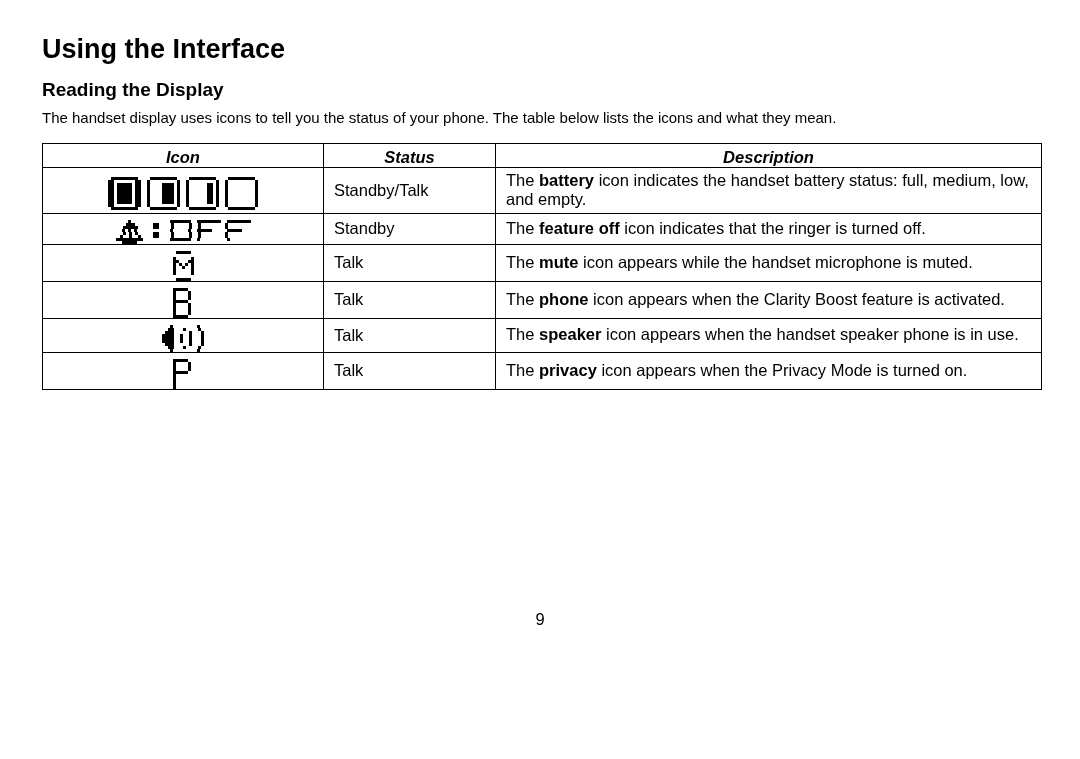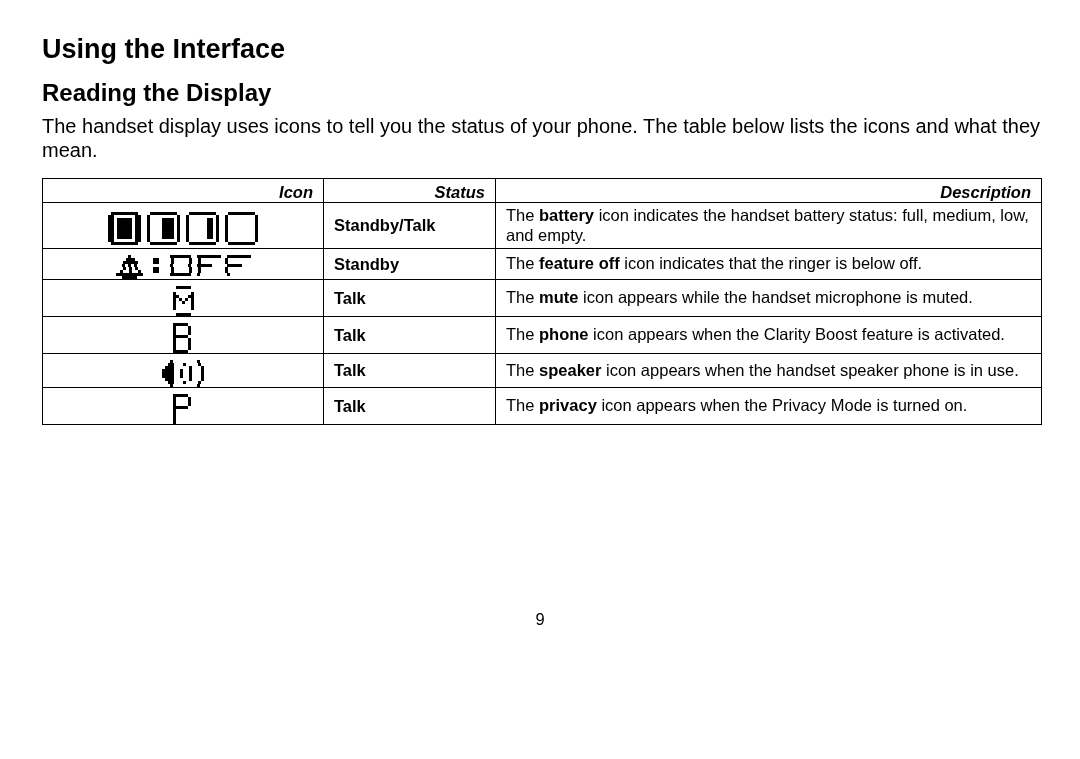--- a/index.html
+++ b/index.html
@@ -15,59 +15,58 @@
     font-family: Arial, Helvetica, sans-serif;
     color: #000;
     position: relative;
   }
   h1.section {
     font-size: 27px;
     font-weight: bold;
     margin: 0 0 14px 0;
   }
   h2.sub {
-    font-size: 24px;
+    font-size: 19px;
     font-weight: bold;
     margin: 0 0 4px 0;
   }
   p.intro {
-    font-size: 20px;
+    font-size: 15px;
     line-height: 1.18;
     margin: 8px 0 16px 0;
     max-width: 1000px;
   }
   table.icon-table {
     border-collapse: collapse;
     width: 100%;
     table-layout: fixed;
   }
   table.icon-table th,
   table.icon-table td {
     border: 1.5px solid #000;
     font-size: 16.5px;
     vertical-align: middle;
     padding: 3px 10px;
   }
   table.icon-table th {
-    text-align: right;
+    text-align: center;
     font-style: italic;
     font-weight: bold;
     padding-top: 4px;
     padding-bottom: 0;
   }
   col.c-icon   { width: 281px; }
   col.c-status { width: 172px; }
   col.c-desc   { width: auto; }
   td.icon-cell {
     text-align: center;
     padding: 6px 4px 4px 4px;
   }
   td.status-cell {
     padding-left: 22px;
-    font-weight: bold;
   }
   td.desc-cell {
     padding: 4px 10px;
     line-height: 1.18;
   }
   b.k { font-weight: bold; }
   .pagenum {
     position: absolute;
     bottom: 20px;
     left: 0;
@@ -118,21 +117,21 @@
     <tbody>
 
     <tr>
           <td class="icon-cell"><span class="px battery"><span class="r"><span class="o"></span><span class="x"></span><span class="x"></span><span class="x"></span><span class="x"></span><span class="x"></span><span class="x"></span><span class="x"></span><span class="x"></span><span class="x"></span><span class="o"></span><span class="o"></span><span class="o"></span><span class="o"></span><span class="x"></span><span class="x"></span><span class="x"></span><span class="x"></span><span class="x"></span><span class="x"></span><span class="x"></span><span class="x"></span><span class="x"></span><span class="o"></span><span class="o"></span><span class="o"></span><span class="o"></span><span class="x"></span><span class="x"></span><span class="x"></span><span class="x"></span><span class="x"></span><span class="x"></span><span class="x"></span><span class="x"></span><span class="x"></span><span class="o"></span><span class="o"></span><span class="o"></span><span class="o"></span><span class="x"></span><span class="x"></span><span class="x"></span><span class="x"></span><span class="x"></span><span class="x"></span><span class="x"></span><span class="x"></span><span class="x"></span><span class="o"></span></span><span class="r"><span class="x"></span><span class="x"></span><span class="o"></span><span class="o"></span><span class="o"></span><span class="o"></span><span class="o"></span><span class="o"></span><span class="o"></span><span class="x"></span><span class="x"></span><span class="o"></span><span class="o"></span><span class="x"></span><span class="o"></span><span class="o"></span><span class="o"></span><span class="o"></span><span class="o"></span><span class="o"></span><span class="o"></span><span class="o"></span><span class="o"></span><span class="x"></span><span class="o"></span><span class="o"></span><span class="x"></span><span class="o"></span><span class="o"></span><span class="o"></span><span class="o"></span><span class="o"></span><span class="o"></span><span class="o"></span><span class="o"></span><span class="o"></span><span class="x"></span><span class="o"></span><span class="o"></span><span class="x"></span><span class="o"></span><span class="o"></span><span class="o"></span><span class="o"></span><span class="o"></span><span class="o"></span><span class="o"></span><span class="o"></span><span class="o"></span><span class="x"></span></span><span class="r"><span class="x"></span><span class="x"></span><span class="o"></span><span class="x"></span><span class="x"></span><span class="x"></span><span class="x"></span><span class="x"></span><span class="o"></span><span class="x"></span><span class="x"></span><span class="o"></span><span class="o"></span><span class="x"></span><span class="o"></span><span class="o"></span><span class="o"></span><span class="o"></span><span class="x"></span><span class="x"></span><span class="x"></span><span class="x"></span><span class="o"></span><span class="x"></span><span class="o"></span><span class="o"></span><span class="x"></span><span class="o"></span><span class="o"></span><span class="o"></span><span class="o"></span><span class="o"></span><span class="o"></span><span class="x"></span><span class="x"></span><span class="o"></span><span class="x"></span><span class="o"></span><span class="o"></span><span class="x"></span><span class="o"></span><span class="o"></span><span class="o"></span><span class="o"></span><span class="o"></span><span class="o"></span><span class="o"></span><span class="o"></span><span class="o"></span><span class="x"></span></span><span class="r"><span class="x"></span><span class="x"></span><span class="o"></span><span class="x"></span><span class="x"></span><span class="x"></span><span class="x"></span><span class="x"></span><span class="o"></span><span class="x"></span><span class="x"></span><span class="o"></span><span class="o"></span><span class="x"></span><span class="o"></span><span class="o"></span><span class="o"></span><span class="o"></span><span class="x"></span><span class="x"></span><span class="x"></span><span class="x"></span><span class="o"></span><span class="x"></span><span class="o"></span><span class="o"></span><span class="x"></span><span class="o"></span><span class="o"></span><span class="o"></span><span class="o"></span><span class="o"></span><span class="o"></span><span class="x"></span><span class="x"></span><span class="o"></span><span class="x"></span><span class="o"></span><span class="o"></span><span class="x"></span><span class="o"></span><span class="o"></span><span class="o"></span><span class="o"></span><span class="o"></span><span class="o"></span><span class="o"></span><span class="o"></span><span class="o"></span><span class="x"></span></span><span class="r"><span class="x"></span><span class="x"></span><span class="o"></span><span class="x"></span><span class="x"></span><span class="x"></span><span class="x"></span><span class="x"></span><span class="o"></span><span class="x"></span><span class="x"></span><span class="o"></span><span class="o"></span><span class="x"></span><span class="o"></span><span class="o"></span><span class="o"></span><span class="o"></span><span class="x"></span><span class="x"></span><span class="x"></span><span class="x"></span><span class="o"></span><span class="x"></span><span class="o"></span><span class="o"></span><span class="x"></span><span class="o"></span><span class="o"></span><span class="o"></span><span class="o"></span><span class="o"></span><span class="o"></span><span class="x"></span><span class="x"></span><span class="o"></span><span class="x"></span><span class="o"></span><span class="o"></span><span class="x"></span><span class="o"></span><span class="o"></span><span class="o"></span><span class="o"></span><span class="o"></span><span class="o"></span><span class="o"></span><span class="o"></span><span class="o"></span><span class="x"></span></span><span class="r"><span class="x"></span><span class="x"></span><span class="o"></span><span class="x"></span><span class="x"></span><span class="x"></span><span class="x"></span><span class="x"></span><span class="o"></span><span class="x"></span><span class="x"></span><span class="o"></span><span class="o"></span><span class="x"></span><span class="o"></span><span class="o"></span><span class="o"></span><span class="o"></span><span class="x"></span><span class="x"></span><span class="x"></span><span class="x"></span><span class="o"></span><span class="x"></span><span class="o"></span><span class="o"></span><span class="x"></span><span class="o"></span><span class="o"></span><span class="o"></span><span class="o"></span><span class="o"></span><span class="o"></span><span class="x"></span><span class="x"></span><span class="o"></span><span class="x"></span><span class="o"></span><span class="o"></span><span class="x"></span><span class="o"></span><span class="o"></span><span class="o"></span><span class="o"></span><span class="o"></span><span class="o"></span><span class="o"></span><span class="o"></span><span class="o"></span><span class="x"></span></span><span class="r"><span class="x"></span><span class="x"></span><span class="o"></span><span class="x"></span><span class="x"></span><span class="x"></span><span class="x"></span><span class="x"></span><span class="o"></span><span class="x"></span><span class="x"></span><span class="o"></span><span class="o"></span><span class="x"></span><span class="o"></span><span class="o"></span><span class="o"></span><span class="o"></span><span class="x"></span><span class="x"></span><span class="x"></span><span class="x"></span><span class="o"></span><span class="x"></span><span class="o"></span><span class="o"></span><span class="x"></span><span class="o"></span><span class="o"></span><span class="o"></span><span class="o"></span><span class="o"></span><span class="o"></span><span class="x"></span><span class="x"></span><span class="o"></span><span class="x"></span><span class="o"></span><span class="o"></span><span class="x"></span><span class="o"></span><span class="o"></span><span class="o"></span><span class="o"></span><span class="o"></span><span class="o"></span><span class="o"></span><span class="o"></span><span class="o"></span><span class="x"></span></span><span class="r"><span class="x"></span><span class="x"></span><span class="o"></span><span class="x"></span><span class="x"></span><span class="x"></span><span class="x"></span><span class="x"></span><span class="o"></span><span class="x"></span><span class="x"></span><span class="o"></span><span class="o"></span><span class="x"></span><span class="o"></span><span class="o"></span><span class="o"></span><span class="o"></span><span class="x"></span><span class="x"></span><span class="x"></span><span class="x"></span><span class="o"></span><span class="x"></span><span class="o"></span><span class="o"></span><span class="x"></span><span class="o"></span><span class="o"></span><span class="o"></span><span class="o"></span><span class="o"></span><span class="o"></span><span class="x"></span><span class="x"></span><span class="o"></span><span class="x"></span><span class="o"></span><span class="o"></span><span class="x"></span><span class="o"></span><span class="o"></span><span class="o"></span><span class="o"></span><span class="o"></span><span class="o"></span><span class="o"></span><span class="o"></span><span class="o"></span><span class="x"></span></span><span class="r"><span class="x"></span><span class="x"></span><span class="o"></span><span class="x"></span><span class="x"></span><span class="x"></span><span class="x"></span><span class="x"></span><span class="o"></span><span class="x"></span><span class="x"></span><span class="o"></span><span class="o"></span><span class="x"></span><span class="o"></span><span class="o"></span><span class="o"></span><span class="o"></span><span class="x"></span><span class="x"></span><span class="x"></span><span class="x"></span><span class="o"></span><span class="x"></span><span class="o"></span><span class="o"></span><span class="x"></span><span class="o"></span><span class="o"></span><span class="o"></span><span class="o"></span><span class="o"></span><span class="o"></span><span class="x"></span><span class="x"></span><span class="o"></span><span class="x"></span><span class="o"></span><span class="o"></span><span class="x"></span><span class="o"></span><span class="o"></span><span class="o"></span><span class="o"></span><span class="o"></span><span class="o"></span><span class="o"></span><span class="o"></span><span class="o"></span><span class="x"></span></span><span class="r"><span class="x"></span><span class="x"></span><span class="o"></span><span class="o"></span><span class="o"></span><span class="o"></span><span class="o"></span><span class="o"></span><span class="o"></span><span class="x"></span><span class="x"></span><span class="o"></span><span class="o"></span><span class="x"></span><span class="o"></span><span class="o"></span><span class="o"></span><span class="o"></span><span class="o"></span><span class="o"></span><span class="o"></span><span class="o"></span><span class="o"></span><span class="x"></span><span class="o"></span><span class="o"></span><span class="x"></span><span class="o"></span><span class="o"></span><span class="o"></span><span class="o"></span><span class="o"></span><span class="o"></span><span class="o"></span><span class="o"></span><span class="o"></span><span class="x"></span><span class="o"></span><span class="o"></span><span class="x"></span><span class="o"></span><span class="o"></span><span class="o"></span><span class="o"></span><span class="o"></span><span class="o"></span><span class="o"></span><span class="o"></span><span class="o"></span><span class="x"></span></span><span class="r"><span class="o"></span><span class="x"></span><span class="x"></span><span class="x"></span><span class="x"></span><span class="x"></span><span class="x"></span><span class="x"></span><span class="x"></span><span class="x"></span><span class="o"></span><span class="o"></span><span class="o"></span><span class="o"></span><span class="x"></span><span class="x"></span><span class="x"></span><span class="x"></span><span class="x"></span><span class="x"></span><span class="x"></span><span class="x"></span><span class="x"></span><span class="o"></span><span class="o"></span><span class="o"></span><span class="o"></span><span class="x"></span><span class="x"></span><span class="x"></span><span class="x"></span><span class="x"></span><span class="x"></span><span class="x"></span><span class="x"></span><span class="x"></span><span class="o"></span><span class="o"></span><span class="o"></span><span class="o"></span><span class="x"></span><span class="x"></span><span class="x"></span><span class="x"></span><span class="x"></span><span class="x"></span><span class="x"></span><span class="x"></span><span class="x"></span><span class="o"></span></span></span></td>
           <td class="status-cell">Standby/Talk</td>
           <td class="desc-cell"><span>The </span><b class="k">battery</b><span> icon indicates the handset battery status: full, medium, low, and empty.</span></td>
         </tr>
         <tr>
           <td class="icon-cell"><span class="px off"><span class="r"><span class="o"></span><span class="o"></span><span class="o"></span><span class="o"></span><span class="x"></span><span class="o"></span><span class="o"></span><span class="o"></span><span class="o"></span><span class="o"></span><span class="o"></span><span class="o"></span><span class="o"></span><span class="o"></span><span class="o"></span><span class="o"></span><span class="o"></span><span class="o"></span><span class="x"></span><span class="x"></span><span class="x"></span><span class="x"></span><span class="x"></span><span class="x"></span><span class="x"></span><span class="o"></span><span class="o"></span><span class="x"></span><span class="x"></span><span class="x"></span><span class="x"></span><span class="x"></span><span class="x"></span><span class="x"></span><span class="x"></span><span class="o"></span><span class="o"></span><span class="x"></span><span class="x"></span><span class="x"></span><span class="x"></span><span class="x"></span><span class="x"></span><span class="x"></span><span class="x"></span></span><span class="r"><span class="o"></span><span class="o"></span><span class="o"></span><span class="x"></span><span class="x"></span><span class="x"></span><span class="o"></span><span class="o"></span><span class="o"></span><span class="o"></span><span class="o"></span><span class="o"></span><span class="x"></span><span class="x"></span><span class="o"></span><span class="o"></span><span class="o"></span><span class="o"></span><span class="x"></span><span class="o"></span><span class="o"></span><span class="o"></span><span class="o"></span><span class="o"></span><span class="x"></span><span class="o"></span><span class="o"></span><span class="x"></span><span class="o"></span><span class="o"></span><span class="o"></span><span class="o"></span><span class="o"></span><span class="o"></span><span class="o"></span><span class="o"></span><span class="x"></span><span class="o"></span><span class="o"></span><span class="o"></span><span class="o"></span><span class="o"></span><span class="o"></span><span class="o"></span></span><span class="r"><span class="o"></span><span class="o"></span><span class="x"></span><span class="x"></span><span class="x"></span><span class="x"></span><span class="x"></span><span class="o"></span><span class="o"></span><span class="o"></span><span class="o"></span><span class="o"></span><span class="x"></span><span class="x"></span><span class="o"></span><span class="o"></span><span class="o"></span><span class="o"></span><span class="x"></span><span class="o"></span><span class="o"></span><span class="o"></span><span class="o"></span><span class="o"></span><span class="x"></span><span class="o"></span><span class="o"></span><span class="x"></span><span class="o"></span><span class="o"></span><span class="o"></span><span class="o"></span><span class="o"></span><span class="o"></span><span class="o"></span><span class="o"></span><span class="x"></span><span class="o"></span><span class="o"></span><span class="o"></span><span class="o"></span><span class="o"></span><span class="o"></span><span class="o"></span></span><span class="r"><span class="o"></span><span class="o"></span><span class="x"></span><span class="o"></span><span class="x"></span><span class="o"></span><span class="x"></span><span class="o"></span><span class="o"></span><span class="o"></span><span class="o"></span><span class="o"></span><span class="o"></span><span class="o"></span><span class="o"></span><span class="o"></span><span class="o"></span><span class="o"></span><span class="x"></span><span class="o"></span><span class="o"></span><span class="o"></span><span class="o"></span><span class="o"></span><span class="x"></span><span class="o"></span><span class="o"></span><span class="x"></span><span class="x"></span><span class="x"></span><span class="x"></span><span class="x"></span><span class="o"></span><span class="o"></span><span class="o"></span><span class="o"></span><span class="o"></span><span class="x"></span><span class="x"></span><span class="x"></span><span class="x"></span><span class="x"></span><span class="o"></span><span class="o"></span><span class="o"></span></span><span class="r"><span class="o"></span><span class="o"></span><span class="x"></span><span class="o"></span><span class="x"></span><span class="o"></span><span class="x"></span><span class="o"></span><span class="o"></span><span class="o"></span><span class="o"></span><span class="o"></span><span class="x"></span><span class="x"></span><span class="o"></span><span class="o"></span><span class="o"></span><span class="o"></span><span class="x"></span><span class="o"></span><span class="o"></span><span class="o"></span><span class="o"></span><span class="o"></span><span class="x"></span><span class="o"></span><span class="o"></span><span class="x"></span><span class="o"></span><span class="o"></span><span class="o"></span><span class="o"></span><span class="o"></span><span class="o"></span><span class="o"></span><span class="o"></span><span class="x"></span><span class="o"></span><span class="o"></span><span class="o"></span><span class="o"></span><span class="o"></span><span class="o"></span><span class="o"></span></span><span class="r"><span class="o"></span><span class="x"></span><span class="o"></span><span class="o"></span><span class="x"></span><span class="o"></span><span class="o"></span><span class="x"></span><span class="o"></span><span class="o"></span><span class="o"></span><span class="o"></span><span class="x"></span><span class="x"></span><span class="o"></span><span class="o"></span><span class="o"></span><span class="o"></span><span class="x"></span><span class="o"></span><span class="o"></span><span class="o"></span><span class="o"></span><span class="o"></span><span class="x"></span><span class="o"></span><span class="o"></span><span class="x"></span><span class="o"></span><span class="o"></span><span class="o"></span><span class="o"></span><span class="o"></span><span class="o"></span><span class="o"></span><span class="o"></span><span class="x"></span><span class="o"></span><span class="o"></span><span class="o"></span><span class="o"></span><span class="o"></span><span class="o"></span><span class="o"></span></span><span class="r"><span class="x"></span><span class="x"></span><span class="x"></span><span class="x"></span><span class="x"></span><span class="x"></span><span class="x"></span><span class="x"></span><span class="x"></span><span class="o"></span><span class="o"></span><span class="o"></span><span class="o"></span><span class="o"></span><span class="o"></span><span class="o"></span><span class="o"></span><span class="o"></span><span class="x"></span><span class="x"></span><span class="x"></span><span class="x"></span><span class="x"></span><span class="x"></span><span class="x"></span><span class="o"></span><span class="o"></span><span class="x"></span><span class="o"></span><span class="o"></span><span class="o"></span><span class="o"></span><span class="o"></span><span class="o"></span><span class="o"></span><span class="o"></span><span class="o"></span><span class="x"></span><span class="o"></span><span class="o"></span><span class="o"></span><span class="o"></span><span class="o"></span><span class="o"></span><span class="o"></span></span><span class="r"><span class="o"></span><span class="o"></span><span class="x"></span><span class="x"></span><span class="x"></span><span class="x"></span><span class="x"></span><span class="o"></span><span class="o"></span><span class="o"></span><span class="o"></span><span class="o"></span><span class="o"></span><span class="o"></span><span class="o"></span><span class="o"></span><span class="o"></span><span class="o"></span><span class="o"></span><span class="o"></span><span class="o"></span><span class="o"></span><span class="o"></span><span class="o"></span><span class="o"></span><span class="o"></span><span class="o"></span><span class="o"></span><span class="o"></span><span class="o"></span><span class="o"></span><span class="o"></span><span class="o"></span><span class="o"></span><span class="o"></span><span class="o"></span><span class="o"></span><span class="o"></span><span class="o"></span><span class="o"></span><span class="o"></span><span class="o"></span><span class="o"></span><span class="o"></span><span class="o"></span></span></span></td>
           <td class="status-cell">Standby</td>
-          <td class="desc-cell"><span>The </span><b class="k">feature off</b><span> icon indicates that the ringer is below off.</span></td>
+          <td class="desc-cell"><span>The </span><b class="k">feature off</b><span> icon indicates that the ringer is turned off.</span></td>
         </tr>
         <tr>
           <td class="icon-cell"><span class="px"><span class="r"><span class="o"></span><span class="x"></span><span class="x"></span><span class="x"></span><span class="x"></span><span class="x"></span><span class="o"></span></span><span class="r"><span class="o"></span><span class="o"></span><span class="o"></span><span class="o"></span><span class="o"></span><span class="o"></span><span class="o"></span></span><span class="r"><span class="x"></span><span class="o"></span><span class="o"></span><span class="o"></span><span class="o"></span><span class="o"></span><span class="x"></span></span><span class="r"><span class="x"></span><span class="x"></span><span class="o"></span><span class="o"></span><span class="o"></span><span class="x"></span><span class="x"></span></span><span class="r"><span class="x"></span><span class="o"></span><span class="x"></span><span class="o"></span><span class="x"></span><span class="o"></span><span class="x"></span></span><span class="r"><span class="x"></span><span class="o"></span><span class="o"></span><span class="x"></span><span class="o"></span><span class="o"></span><span class="x"></span></span><span class="r"><span class="x"></span><span class="o"></span><span class="o"></span><span class="o"></span><span class="o"></span><span class="o"></span><span class="x"></span></span><span class="r"><span class="x"></span><span class="o"></span><span class="o"></span><span class="o"></span><span class="o"></span><span class="o"></span><span class="x"></span></span><span class="r"><span class="o"></span><span class="o"></span><span class="o"></span><span class="o"></span><span class="o"></span><span class="o"></span><span class="o"></span></span><span class="r"><span class="o"></span><span class="x"></span><span class="x"></span><span class="x"></span><span class="x"></span><span class="x"></span><span class="o"></span></span></span></td>
           <td class="status-cell">Talk</td>
           <td class="desc-cell"><span>The </span><b class="k">mute</b><span> icon appears while the handset microphone is muted.</span></td>
         </tr>
         <tr>
           <td class="icon-cell"><span class="px"><span class="r"><span class="x"></span><span class="x"></span><span class="x"></span><span class="x"></span><span class="x"></span><span class="o"></span><span class="o"></span></span><span class="r"><span class="x"></span><span class="o"></span><span class="o"></span><span class="o"></span><span class="o"></span><span class="x"></span><span class="o"></span></span><span class="r"><span class="x"></span><span class="o"></span><span class="o"></span><span class="o"></span><span class="o"></span><span class="x"></span><span class="o"></span></span><span class="r"><span class="x"></span><span class="o"></span><span class="o"></span><span class="o"></span><span class="o"></span><span class="x"></span><span class="o"></span></span><span class="r"><span class="x"></span><span class="x"></span><span class="x"></span><span class="x"></span><span class="x"></span><span class="o"></span><span class="o"></span></span><span class="r"><span class="x"></span><span class="o"></span><span class="o"></span><span class="o"></span><span class="o"></span><span class="x"></span><span class="o"></span></span><span class="r"><span class="x"></span><span class="o"></span><span class="o"></span><span class="o"></span><span class="o"></span><span class="x"></span><span class="o"></span></span><span class="r"><span class="x"></span><span class="o"></span><span class="o"></span><span class="o"></span><span class="o"></span><span class="x"></span><span class="o"></span></span><span class="r"><span class="x"></span><span class="o"></span><span class="o"></span><span class="o"></span><span class="o"></span><span class="x"></span><span class="o"></span></span><span class="r"><span class="x"></span><span class="x"></span><span class="x"></span><span class="x"></span><span class="x"></span><span class="o"></span><span class="o"></span></span></span></td>
           <td class="status-cell">Talk</td>
           <td class="desc-cell"><span>The </span><b class="k">phone</b><span> icon appears when the Clarity Boost feature is activated.</span></td>

